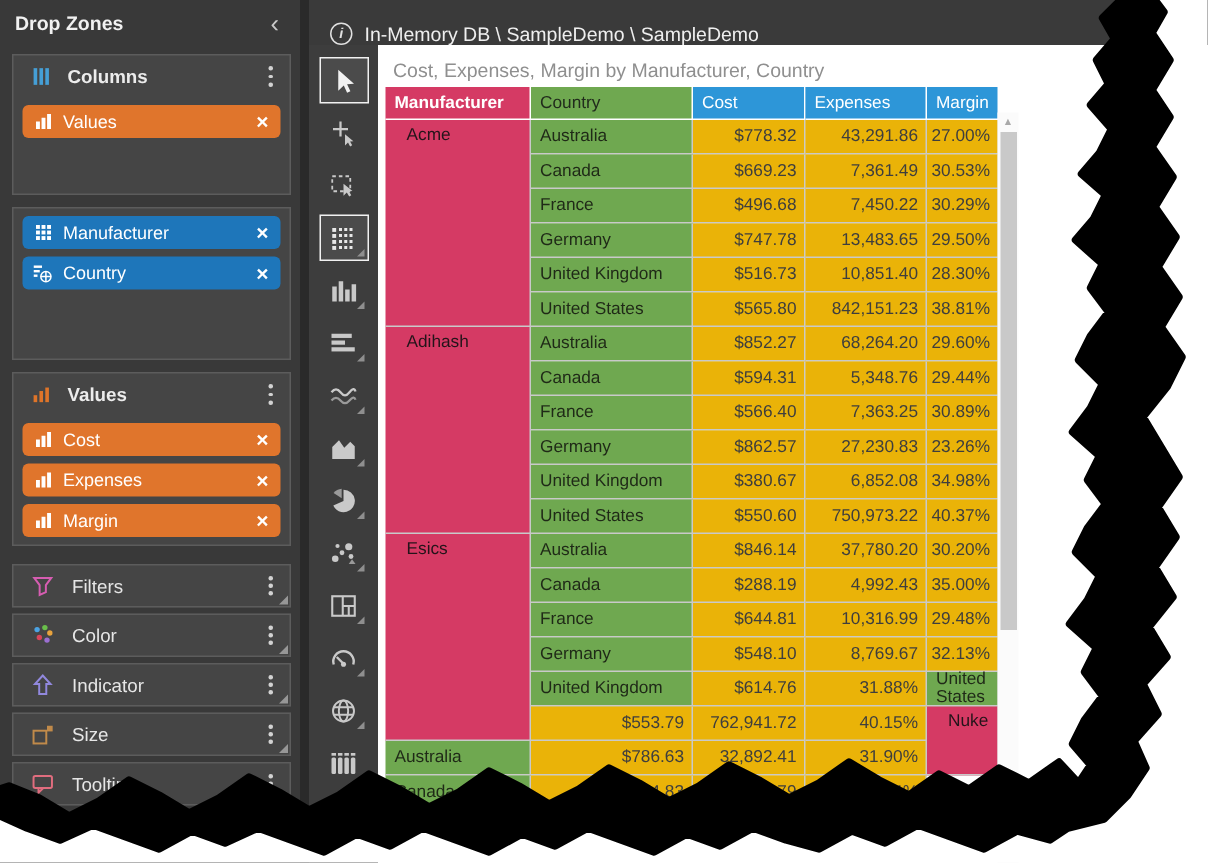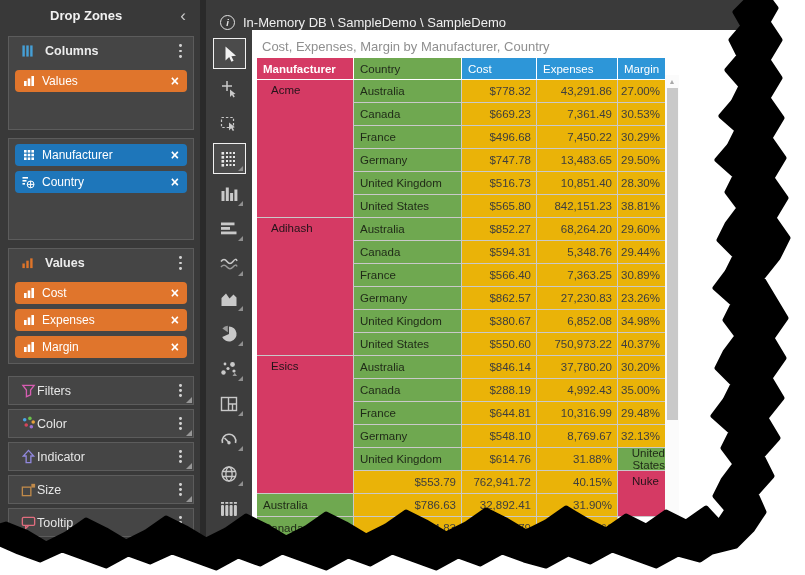--- a/index.html
+++ b/index.html
@@ -4,55 +4,55 @@
 <style>
   html,body{margin:0;padding:0;}
   body{
     width:805px;height:575px;position:relative;overflow:hidden;background:#fff;
     font-family:"Liberation Sans","DejaVu Sans",sans-serif;
     -webkit-font-smoothing:antialiased;
   }
   
   .left-panel{position:absolute;left:0;top:0;width:200px;height:575px;background:#393939;}
   .panel-header{height:30px;display:flex;align-items:center;padding:0 10px;}
-  .panel-title{flex:1;color:#f1f1f1;font-size:13px;font-weight:700;margin-left:40px;}
+  .panel-title{flex:1;color:#f1f1f1;font-size:13px;font-weight:700;}
   .collapse{color:#c9c9c9;font-size:17px;line-height:1;cursor:default;padding:0 4px;}
   .collapse::before{content:"\2039";}
   .zone-box{margin:6px 6px 0 8px;background:#454545;border:1px solid #5c5c5c;position:relative;box-sizing:border-box;}
   .zb-columns{height:94px;}
   .zb-rows{height:102px;margin-top:8px;}
   .zb-values{height:116px;margin-top:8px;}
   .zone-head{height:28px;display:flex;align-items:center;padding:0 7px 0 12px;gap:11px;}
   .zone-label{flex:1;color:#ececec;font-size:12.5px;font-weight:700;}
   .dots{display:flex;flex-direction:column;gap:2.5px;padding:3px 4px;}
   .dots i{width:2.8px;height:2.8px;background:#d2d2d2;border-radius:50%;}
   .pill{height:22px;margin:5px 6px 0 6px;border-radius:4px;display:flex;align-items:center;padding:0 7px;gap:7px;box-sizing:border-box;}
   .pill.measure{background:#e0752c;}
   .pill.dimension{background:#1e76ba;}
   .picon{width:13px;height:13px;display:flex;align-items:center;justify-content:center;}
   .plabel{flex:1;color:#fff;font-size:12px;white-space:nowrap;overflow:hidden;}
   .pclose{color:#fff;font-size:14px;font-weight:700;line-height:1;padding:0 1px;}
   .pclose::before{content:"\00d7";}
-  .mini-box{margin:4px 6px 0 8px;height:29px;background:#454545;border:1px solid #5c5c5c;display:flex;align-items:center;padding:0 7px 0 11px;position:relative;box-sizing:border-box;}
+  .mini-box{margin:4px 6px 0 8px;height:29px;background:#454545;border:1px solid #5c5c5c;display:flex;align-items:center;padding:0 7px 0 11px;gap:11px;position:relative;box-sizing:border-box;}
   .mini-first{margin-top:12px;}
   .mini-label{flex:1;color:#e6e6e6;font-size:12.5px;}
   .mgrip{position:absolute;right:1px;bottom:1px;width:0;height:0;border-left:6px solid transparent;border-bottom:6px solid #979797;}
   .mini-ic{width:17px;height:17px;display:flex;align-items:center;justify-content:center;}
   
   .gutter{position:absolute;left:200px;top:0;width:6px;height:575px;background:#2a2a2a;}
   .topbar{position:absolute;left:206px;top:0;width:599px;height:30px;background:#3a3a3a;display:flex;align-items:flex-end;gap:8px;padding-left:14px;box-sizing:border-box;}
   .info{width:13px;height:13px;border:1.4px solid #e2e2e2;border-radius:50%;color:#e2e2e2;font-size:9.5px;font-weight:700;display:flex;align-items:center;justify-content:center;font-style:italic;flex:none;}
   .info::before{content:"i";}
   .breadcrumb{color:#efefef;font-size:13px;white-space:nowrap;}
   .toolstrip{position:absolute;left:206px;top:30px;width:46px;height:545px;background:#3d3d3d;padding-top:8px;box-sizing:border-box;}
   .tool{width:33px;height:31px;margin:0 auto 4px;display:flex;align-items:center;justify-content:center;position:relative;border:1px solid transparent;box-sizing:border-box;}
   .tool.selected{border-color:#f1f1f1;background:#4b4b4b;}
   .tgrip{position:absolute;right:2px;bottom:2px;width:0;height:0;border-left:5px solid transparent;border-bottom:5px solid #8f8f8f;}
   
-  .content{position:absolute;left:252px;top:30px;width:553px;height:545px;background:#fff;text-align:right;}
+  .content{position:absolute;left:252px;top:30px;width:553px;height:545px;background:#fff;}
   .chart-title{position:absolute;left:10px;top:9px;font-size:13px;color:#8f8f8f;white-space:nowrap;}
   .pivot{position:absolute;left:5px;top:28px;}
   .phead{display:grid;grid-template-columns:97px 108px 75px 81px 48px;height:22px;}
   .hc{display:flex;align-items:center;padding:0 6px;font-size:11.5px;box-sizing:border-box;border-right:1px solid #fff;border-bottom:1px solid #fff;}
   .hc0{background:#d53a64;color:#fff;font-weight:700;}
   .hc1{background:#6fa850;color:#212b1c;}
   .hc2,.hc3,.hc4{background:#2d96d8;color:#fff;}
   .pbody{display:grid;grid-template-columns:97px 108px 75px 81px 48px;grid-auto-rows:23px;}
   .cell{display:flex;align-items:center;font-size:11.5px;box-sizing:border-box;border-right:1px solid #c9c9c9;border-bottom:1px solid #c9c9c9;}
   .c-man{background:#d53a64;color:#24141a;align-items:flex-start;padding:4px 0 0 14px;}

